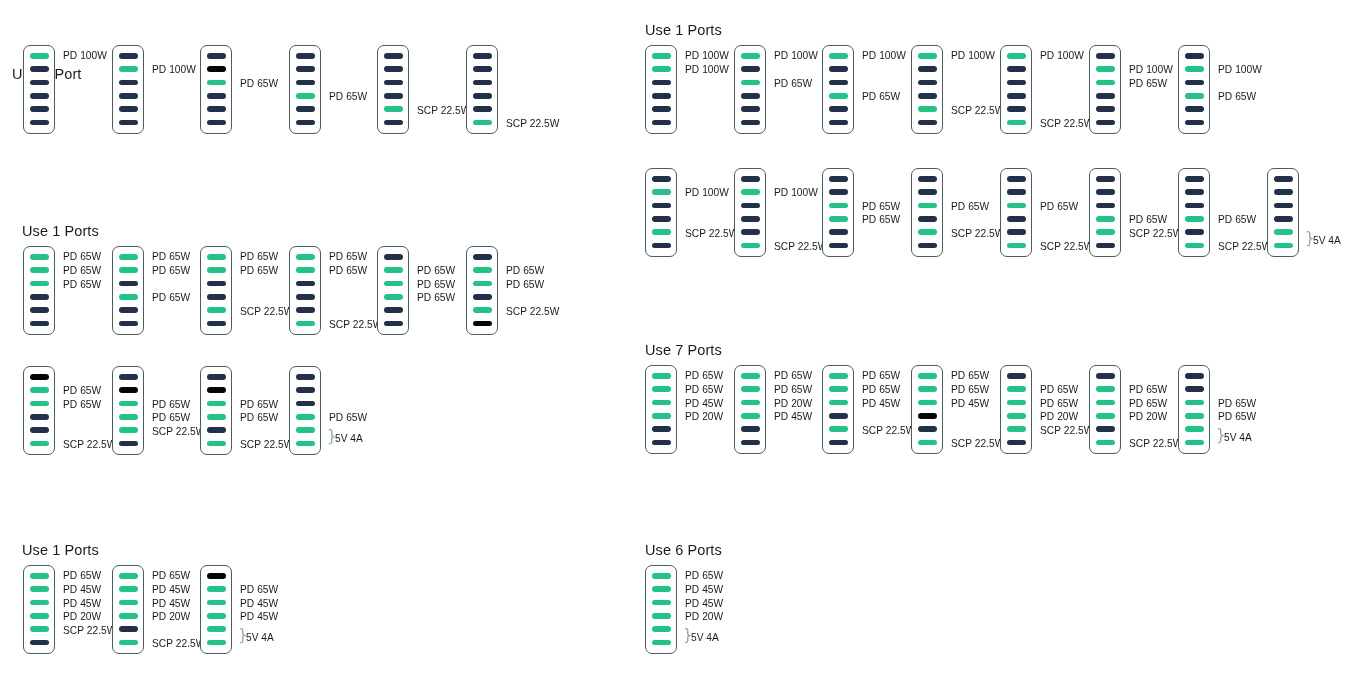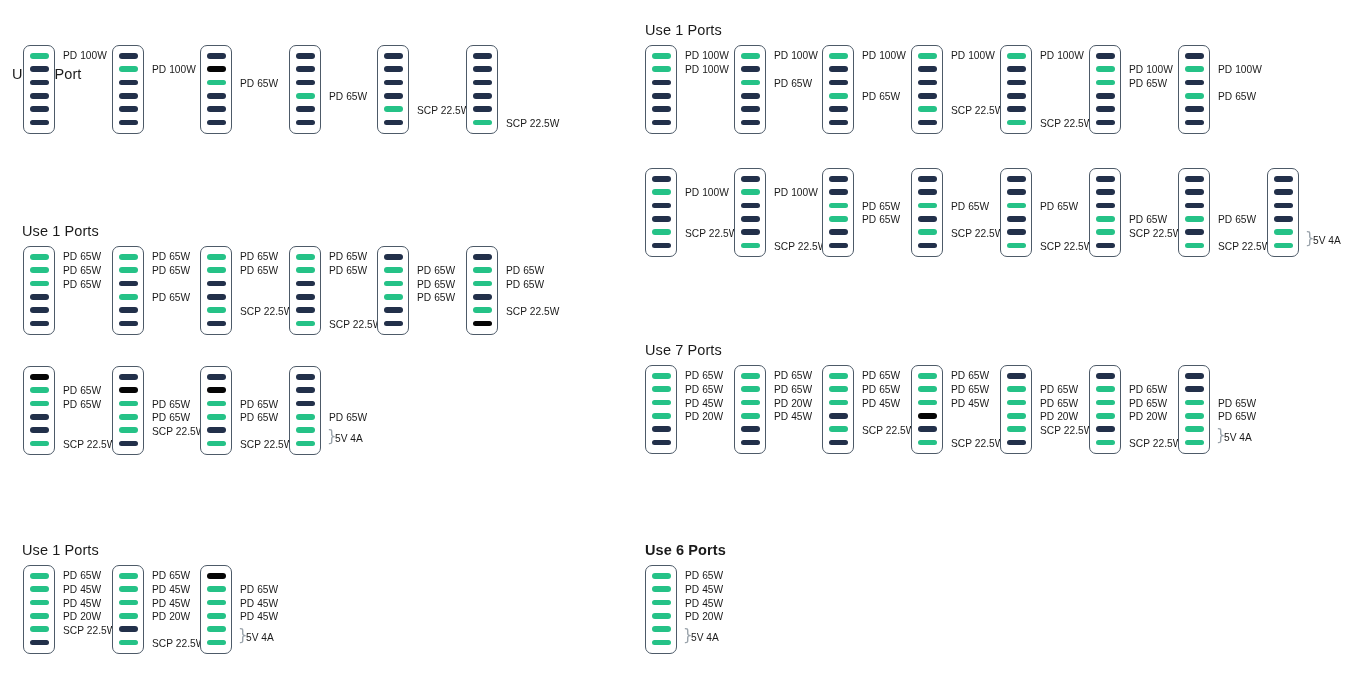--- a/index.html
+++ b/index.html
@@ -514,21 +514,21 @@
       <div class="port green"></div>
       <div class="port green"></div>
       <div class="port green"></div>
       <div class="port green"></div>
     </div>
     <div class="label" style="left: 240px; top: 584px;">PD 65W</div>
     <div class="label" style="left: 240px; top: 597.6px;">PD 45W</div>
     <div class="label" style="left: 240px; top: 611.2px;">PD 45W</div>
     <div class="brace" style="left: 238px; top: 627.6px;">}</div>
     <div class="brace-label" style="left: 246px; top: 631.6px;">5V 4A</div>
-    <div class="section-title" style="left: 645px; top: 542px; font-weight: bold;">Use 6 Ports</div>
+    <div class="section-title" style="left: 645px; top: 542px;">Use 6 Ports</div>
     <div class="device" style="left: 645px; top: 565px;">
       <div class="port green"></div>
       <div class="port green"></div>
       <div class="port green"></div>
       <div class="port green"></div>
       <div class="port green"></div>
       <div class="port green"></div>
     </div>
     <div class="label" style="left: 685px; top: 570.4px;">PD 65W</div>
     <div class="label" style="left: 685px; top: 584px;">PD 45W</div>

